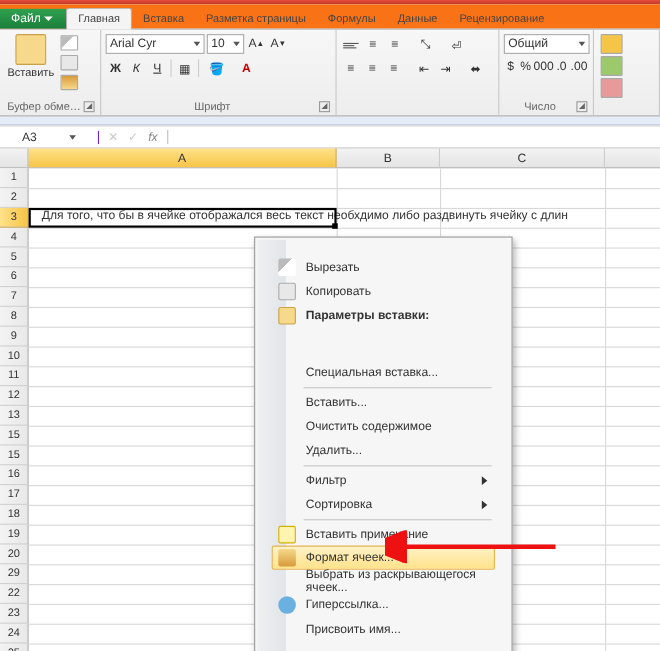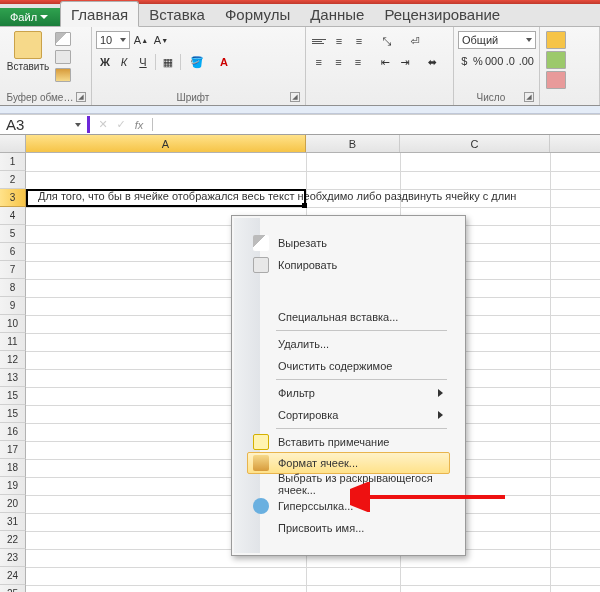--- a/index.html
+++ b/index.html
@@ -2,24 +2,24 @@
 <html><head>
 <meta charset="utf-8">
 <style>
 * { box-sizing: border-box; margin: 0; padding: 0; font-family: 'Segoe UI', Tahoma, sans-serif; }
 body { width: 600px; height: 592px; overflow: hidden; background: #fff; font-size: 11px; color: #333; position: relative; }
 
 
 .redbar { height:4px; background:linear-gradient(#e74c3c,#c0392b); }
 
 
-.tabrow { display:flex; align-items:flex-end; height:22px; background:#e5e5e5; border-bottom:0; }
+.tabrow { display:flex; align-items:flex-end; height:22px; background:#f97316; border-bottom:0; }
 .tab-file { background:linear-gradient(#2fa24f,#1b7e3b); color:#fff; padding:3px 12px 3px 10px; display:flex; align-items:center; gap:3px; font-size:11px; border-radius:0 0 0 0; }
 .tab-file .tri { width:0;height:0;border-left:4px solid transparent;border-right:4px solid transparent;border-top:4px solid #fff;}
-.tab { padding:4px 10px 3px; font-size:15px; color:#444; cursor:pointer; }
+.tab { padding:4px 10px 3px; font-size:10px; color:#444; cursor:pointer; }
 .tab.active { background:#f4f4f4; border:1px solid #b0b0b0; border-bottom:1px solid #f4f4f4; border-radius:3px 3px 0 0; position:relative; top:1px; }
 
 
 .ribbon { display:flex; background:linear-gradient(#f7f7f7,#ededed); border-top:1px solid #b5b5b5; border-bottom:1px solid #909090; height:80px; }
 .rgroup { border-right:1px solid #c8c8c8; padding:2px 4px 1px; display:flex; flex-direction:column; justify-content:space-between; }
 .rgroup-label { text-align:center; font-size:10px; color:#666; padding:1px 0; }
 .rgroup-label .dlg { float:right; width:10px;height:10px; border:1px solid #999; font-size:7px; line-height:8px; text-align:center; color:#666; margin-right:1px;}
 .rgroup-body { flex:1; display:flex; gap:3px; align-items:flex-start; }
 
 
@@ -37,21 +37,21 @@
 .combo { border:1px solid #a9a9a9; background:#fff; height:18px; display:flex; align-items:center; padding:0 3px; font-size:11px;}
 .combo.fname{width:90px;} .combo.fsize{width:34px;}
 .combo .dd{margin-left:auto; width:0;height:0;border-left:3px solid transparent;border-right:3px solid transparent;border-top:4px solid #555;}
 .sq{width:18px;height:18px;border:1px solid transparent; display:flex;align-items:center;justify-content:center;font-size:11px;}
 .fontrow2{display:flex;gap:1px;align-items:center;margin-top:2px;}
 
 
 .fxarea{border-bottom:1px solid #a0a0a0;}
 .fxrow1{height:8px;background:#e4ecf7;border-bottom:1px solid #c0c8d8;}
 .fxrow2{display:flex;align-items:center;height:20px;background:#fff;border-top:1px solid #d0d0d0;}
-.namebox{width:90px;border-right:3px solid #6d28d9;padding:0 6px;display:flex;align-items:center;font-size:15px;}
+.namebox{width:90px;border-right:1px solid #6d28d9;padding:0 20px;display:flex;align-items:center;font-size:11px;}
 .namebox .dd{margin-left:auto;width:0;height:0;border-left:3px solid transparent;border-right:3px solid transparent;border-top:4px solid #555;}
 .fxbtns{display:flex;gap:4px;padding:0 6px;border-right:1px solid #c0c0c0;align-items:center;}
 .fxbtns span{width:14px;text-align:center;color:#888;}
 .fxinput{flex:1;padding:0 4px;font-size:11px;white-space:nowrap;overflow:hidden;}
 
 
 .grid{position:relative;}
 .colhdr{display:flex;height:18px;background:linear-gradient(#f3f3f3,#e4e4e4);border-bottom:1px solid #b2b2b2;}
 .corner{width:26px;border-right:1px solid #b2b2b2;}
 .ch{border-right:1px solid #ccc;text-align:center;font-size:11px;line-height:18px;color:#333;}
@@ -98,20 +98,21 @@
 
 <div class="redbar"></div>
 
 <div class="tabrow">
   <div class="tab-file">
     <span>Файл</span>
     <span class="tri"></span>
   </div>
   <div class="tab active">Главная</div>
   <div class="tab">Вставка</div>
+  <div class="tab">Разметка страницы</div>
   <div class="tab">Формулы</div>
   <div class="tab">Данные</div>
   <div class="tab">Рецензирование</div>
 </div>
 
 <div class="ribbon">
   <div class="rgroup" style="width:92px">
     <div class="rgroup-body">
       <div class="bigbtn">
         <div class="ic"></div>
@@ -122,20 +123,24 @@
         <div class="miniic copy"></div>
         <div class="miniic brush"></div>
       </div>
     </div>
     <div class="rgroup-label"><span>Буфер обме…</span><span class="dlg">◢</span></div>
   </div>
 
   <div class="rgroup" style="width:214px">
     <div style="display:flex;flex-direction:column;gap:2px;padding-top:2px;">
       <div class="fontrow">
+        <div class="combo fname">
+            <span>Arial Cyr</span>
+            <span class="dd"></span>
+          </div>
         <div class="combo fsize">
             <span>10</span>
             <span class="dd"></span>
           </div>
         <div class="sq">A<sup style="font-size:7px">▲</sup></div>
         <div class="sq">A<sup style="font-size:7px">▼</sup></div>
       </div>
       <div class="fontrow2">
         <div class="sq">
             <b>Ж</b>
@@ -247,21 +252,21 @@
         <div class="rh">11</div>
         <div class="rh">12</div>
         <div class="rh">13</div>
         <div class="rh">15</div>
         <div class="rh">15</div>
         <div class="rh">16</div>
         <div class="rh">17</div>
         <div class="rh">18</div>
         <div class="rh">19</div>
         <div class="rh">20</div>
-        <div class="rh">31</div>
+        <div class="rh">29</div>
         <div class="rh">22</div>
         <div class="rh">23</div>
         <div class="rh">24</div>
         <div class="rh">25</div>
       </div>
     <div class="cells" style="height:450px">
       <div class="gridlines">
         <div class="vl" style="left:280px"></div>
         <div class="vl" style="left:374px"></div>
         <div class="vl" style="left:524px"></div>
@@ -304,34 +309,41 @@
   <div class="iconcol"></div>
   <ul>
     <li>
         <span class="ic cut"></span>
         <span>Вырезать</span>
       </li>
     <li>
         <span class="ic copy"></span>
         <span>Копировать</span>
       </li>
+    <li class="hdr">
+        <span class="ic pasteic"></span>
+        <span>Параметры вставки:</span>
+      </li>
     <li style="height:30px;padding-left:30px">
       <div class="po"></div>
       <div style="width:4px"></div>
       <div class="po"></div>
     </li>
     <li>
         <span>Специальная вставка...</span>
       </li>
     <li class="sep"></li>
     <li>
+        <span>Вставить...</span>
+      </li>
+    <li>
+        <span>Очистить содержимое</span>
+      </li>
+    <li>
         <span>Удалить...</span>
-      </li>
-    <li>
-        <span>Очистить содержимое</span>
       </li>
     <li class="sep"></li>
     <li>
         <span>Фильтр</span>
         <span class="arr"></span>
       </li>
     <li>
         <span>Сортировка</span>
         <span class="arr"></span>
       </li>

